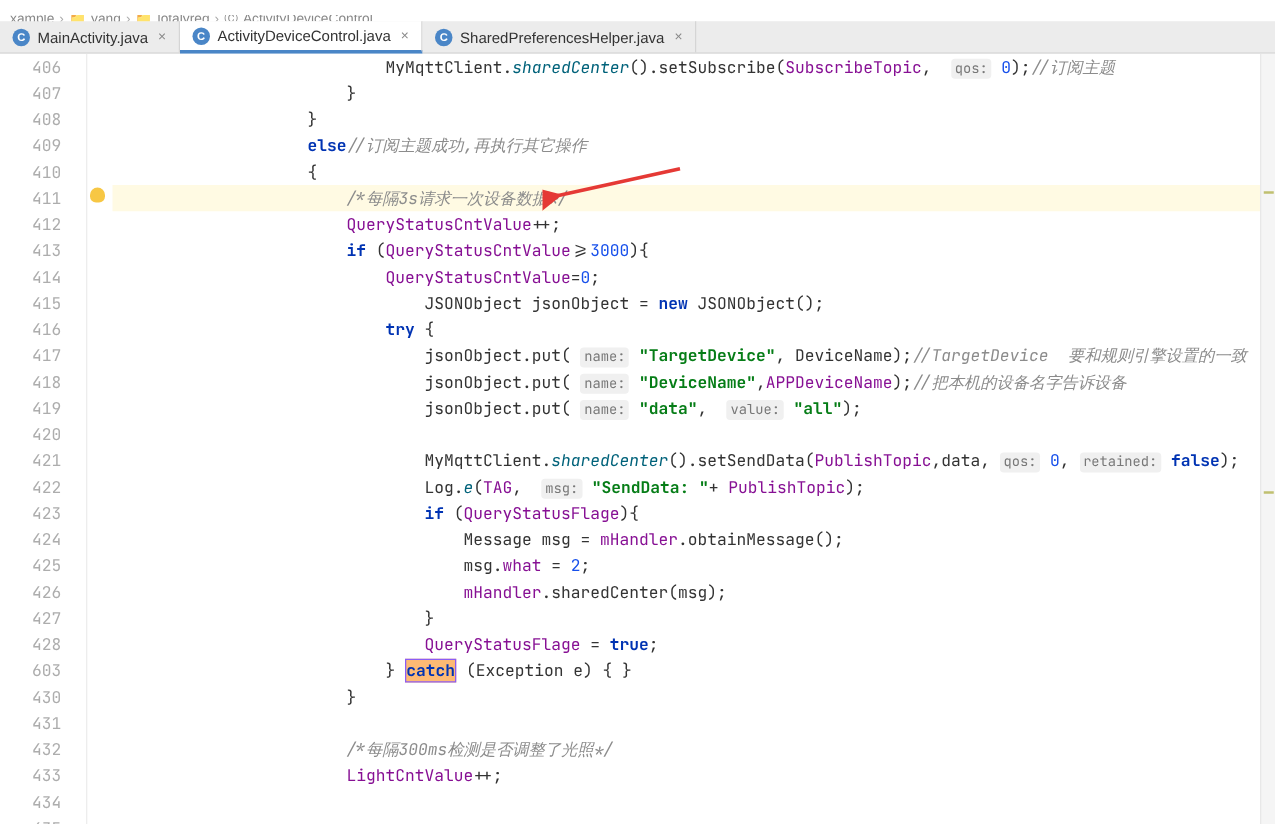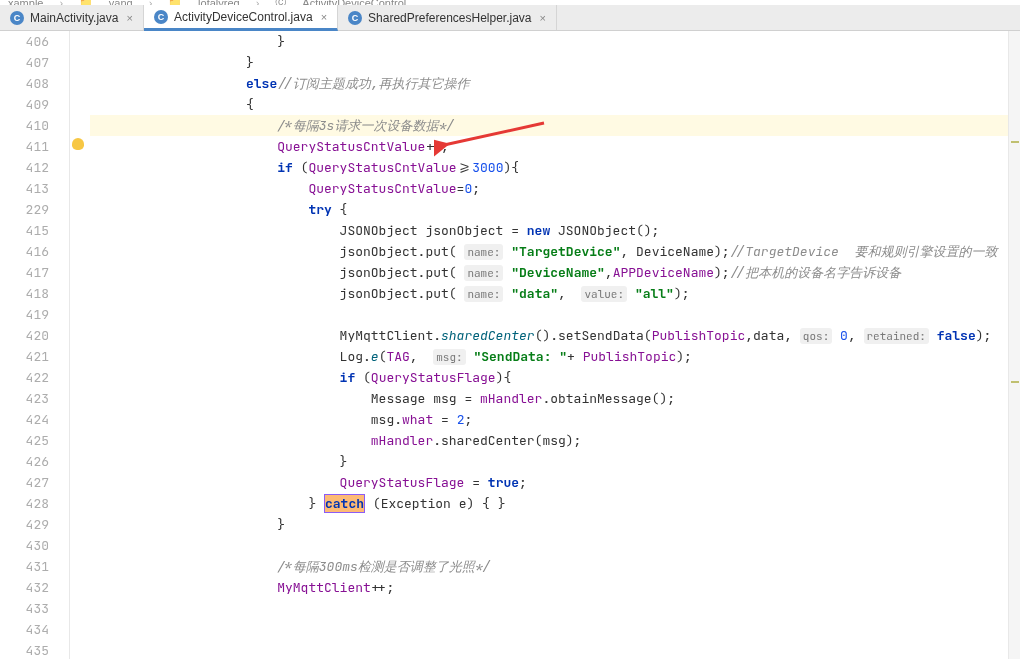--- a/index.html
+++ b/index.html
@@ -10,22 +10,23 @@
       color: #333;
       overflow: hidden;
     }
     .breadcrumb {
       padding: 0 8px;
       height: 5px;
       font-size: 11px;
       color: #888;
       display: flex;
       align-items: center;
-      gap: 16px;
+      gap: 4px;
       overflow: hidden;
+      margin-top: 12px;
     }
     .breadcrumb-sep {
       color: #aaa;
     }
     .tabs {
       display: flex;
       border-bottom: 1px solid #d0d0d0;
       background: #ececec;
       height: 26px;
       align-items: stretch;
@@ -177,36 +178,36 @@
 <div class="editor-area">
   <div class="gutter" id="gutter">
       <div class="line-num">406</div>
       <div class="line-num">407</div>
       <div class="line-num">408</div>
       <div class="line-num">409</div>
       <div class="line-num">410</div>
       <div class="line-num">411</div>
       <div class="line-num">412</div>
       <div class="line-num">413</div>
-      <div class="line-num">229</div>
+      <div class="line-num">414</div>
       <div class="line-num">415</div>
       <div class="line-num">416</div>
       <div class="line-num">417</div>
       <div class="line-num">418</div>
       <div class="line-num">419</div>
       <div class="line-num">420</div>
       <div class="line-num">421</div>
       <div class="line-num">422</div>
       <div class="line-num">423</div>
       <div class="line-num">424</div>
       <div class="line-num">425</div>
       <div class="line-num">426</div>
       <div class="line-num">427</div>
       <div class="line-num">428</div>
-      <div class="line-num">429</div>
+      <div class="line-num">603</div>
       <div class="line-num">430</div>
       <div class="line-num">431</div>
       <div class="line-num">432</div>
       <div class="line-num">433</div>
       <div class="line-num">434</div>
       <div class="line-num">435</div>
     </div>
   <div class="icon-col">
     <div class="bulb" style="top:107px"></div>
   </div>
@@ -216,41 +217,42 @@
           <marker id="ah" markerWidth="10" markerHeight="8" refX="2" refY="4" orient="auto">
             <polygon points="8,0 0,4 8,8" fill="#e53935"></polygon>
           </marker>
         </defs>
       <line x1="110" y1="6" x2="10" y2="28" stroke="#e53935" stroke-width="3" marker-end="url(#ah)"></line>
     </svg>
     <div class="scroll-marker">
       <div class="marker-tick" style="top:110px"></div>
       <div class="marker-tick" style="top:350px"></div>
     </div>
+  <div class="code-line">                            <span>MyMqttClient.</span><span class="method-i">sharedCenter</span><span>().setSubscribe(</span><span class="field">SubscribeTopic</span><span>,  </span><span class="param-hint">qos:</span><span> </span><span class="num">0</span><span>);</span><span class="comment">//订阅主题</span></div>
       <div class="code-line">                        <span>}</span></div>
       <div class="code-line">                    <span>}</span></div>
       <div class="code-line">                    <span class="kw">else</span><span class="comment">//订阅主题成功,再执行其它操作</span></div>
       <div class="code-line">                    <span>{</span></div>
       <div class="code-line hl-line">                        <span class="comment">/*每隔3s请求一次设备数据*/</span></div>
       <div class="code-line">                        <span class="field">QueryStatusCntValue</span><span>++;</span></div>
       <div class="code-line">                        <span class="kw">if </span><span>(</span><span class="field">QueryStatusCntValue</span><span>&gt;=</span><span class="num">3000</span><span>){</span></div>
       <div class="code-line">                            <span class="field">QueryStatusCntValue</span><span>=</span><span class="num">0</span><span>;</span></div>
+      <div class="code-line">                                <span>JSONObject jsonObject = </span><span class="kw">new </span><span>JSONObject();</span></div>
       <div class="code-line">                            <span class="kw">try </span><span>{</span></div>
-      <div class="code-line">                                <span>JSONObject jsonObject = </span><span class="kw">new </span><span>JSONObject();</span></div>
       <div class="code-line">                                <span>jsonObject.put( </span><span class="param-hint">name:</span><span> </span><span class="str">"TargetDevice"</span><span>, DeviceName);</span><span class="comment">//TargetDevice  要和规则引擎设置的一致</span></div>
       <div class="code-line">                                <span>jsonObject.put( </span><span class="param-hint">name:</span><span> </span><span class="str">"DeviceName"</span><span>,</span><span class="field">APPDeviceName</span><span>);</span><span class="comment">//把本机的设备名字告诉设备</span></div>
       <div class="code-line">                                <span>jsonObject.put( </span><span class="param-hint">name:</span><span> </span><span class="str">"data"</span><span>,  </span><span class="param-hint">value:</span><span> </span><span class="str">"all"</span><span>);</span></div>
       <div class="code-line"></div>
       <div class="code-line">                                <span>MyMqttClient.</span><span class="method-i">sharedCenter</span><span>().setSendData(</span><span class="field">PublishTopic</span><span>,data, </span><span class="param-hint">qos:</span><span> </span><span class="num">0</span><span>, </span><span class="param-hint">retained:</span><span> </span><span class="kw">false</span><span>);</span></div>
       <div class="code-line">                                <span>Log.</span><span class="method-i">e</span><span>(</span><span class="field">TAG</span><span>,  </span><span class="param-hint">msg:</span><span> </span><span class="str">"SendData: "</span><span>+ </span><span class="field">PublishTopic</span><span>);</span></div>
       <div class="code-line">                                <span class="kw">if </span><span>(</span><span class="field">QueryStatusFlage</span><span>){</span></div>
       <div class="code-line">                                    <span>Message msg = </span><span class="field">mHandler</span><span>.obtainMessage();</span></div>
       <div class="code-line">                                    <span>msg.</span><span class="field">what</span><span> = </span><span class="num">2</span><span>;</span></div>
       <div class="code-line">                                    <span class="field">mHandler</span><span>.sharedCenter(msg);</span></div>
       <div class="code-line">                                <span>}</span></div>
       <div class="code-line">                                <span class="field">QueryStatusFlage</span><span> = </span><span class="kw">true</span><span>;</span></div>
       <div class="code-line">                            <span>} </span><span class="boxed kw">catch</span><span> (Exception e) { }</span></div>
       <div class="code-line">                        <span>}</span></div>
       <div class="code-line"></div>
       <div class="code-line">                        <span class="comment">/*每隔300ms检测是否调整了光照*/</span></div>
-      <div class="code-line">                        <span class="field">MyMqttClient</span><span>++;</span></div>
+      <div class="code-line">                        <span class="field">LightCntValue</span><span>++;</span></div>
     </div>
 </div>
 
 </body></html>

